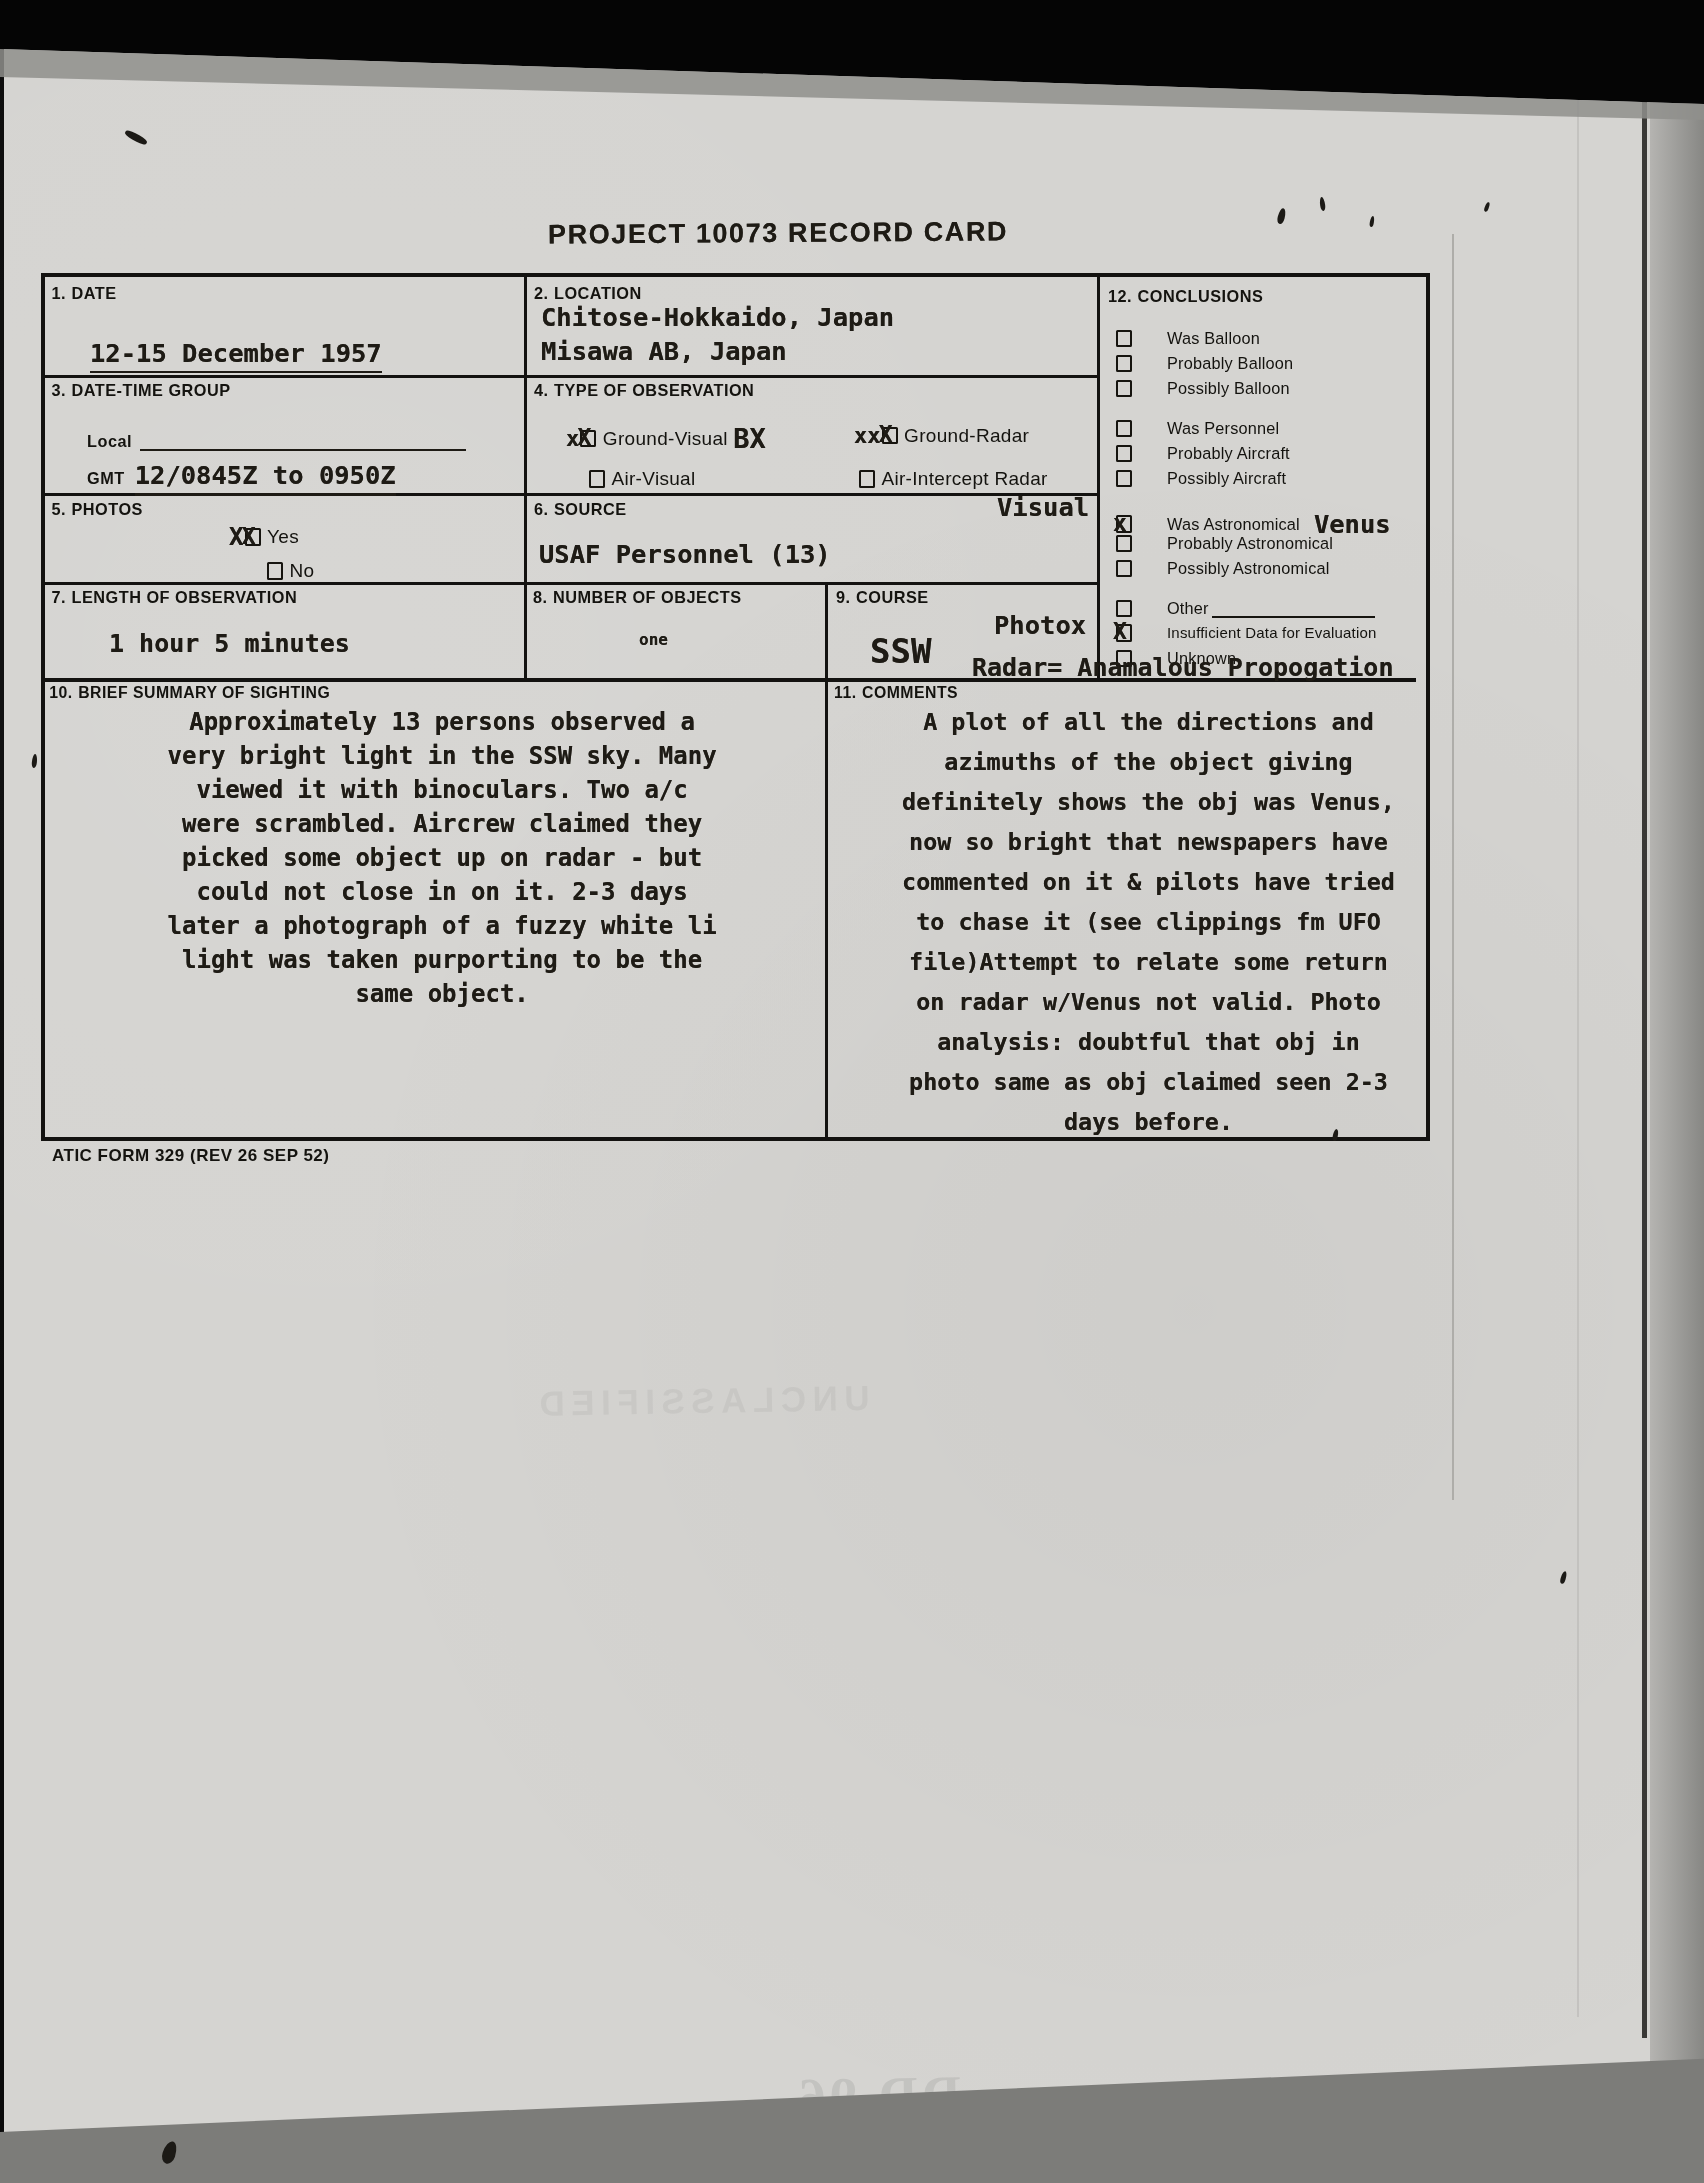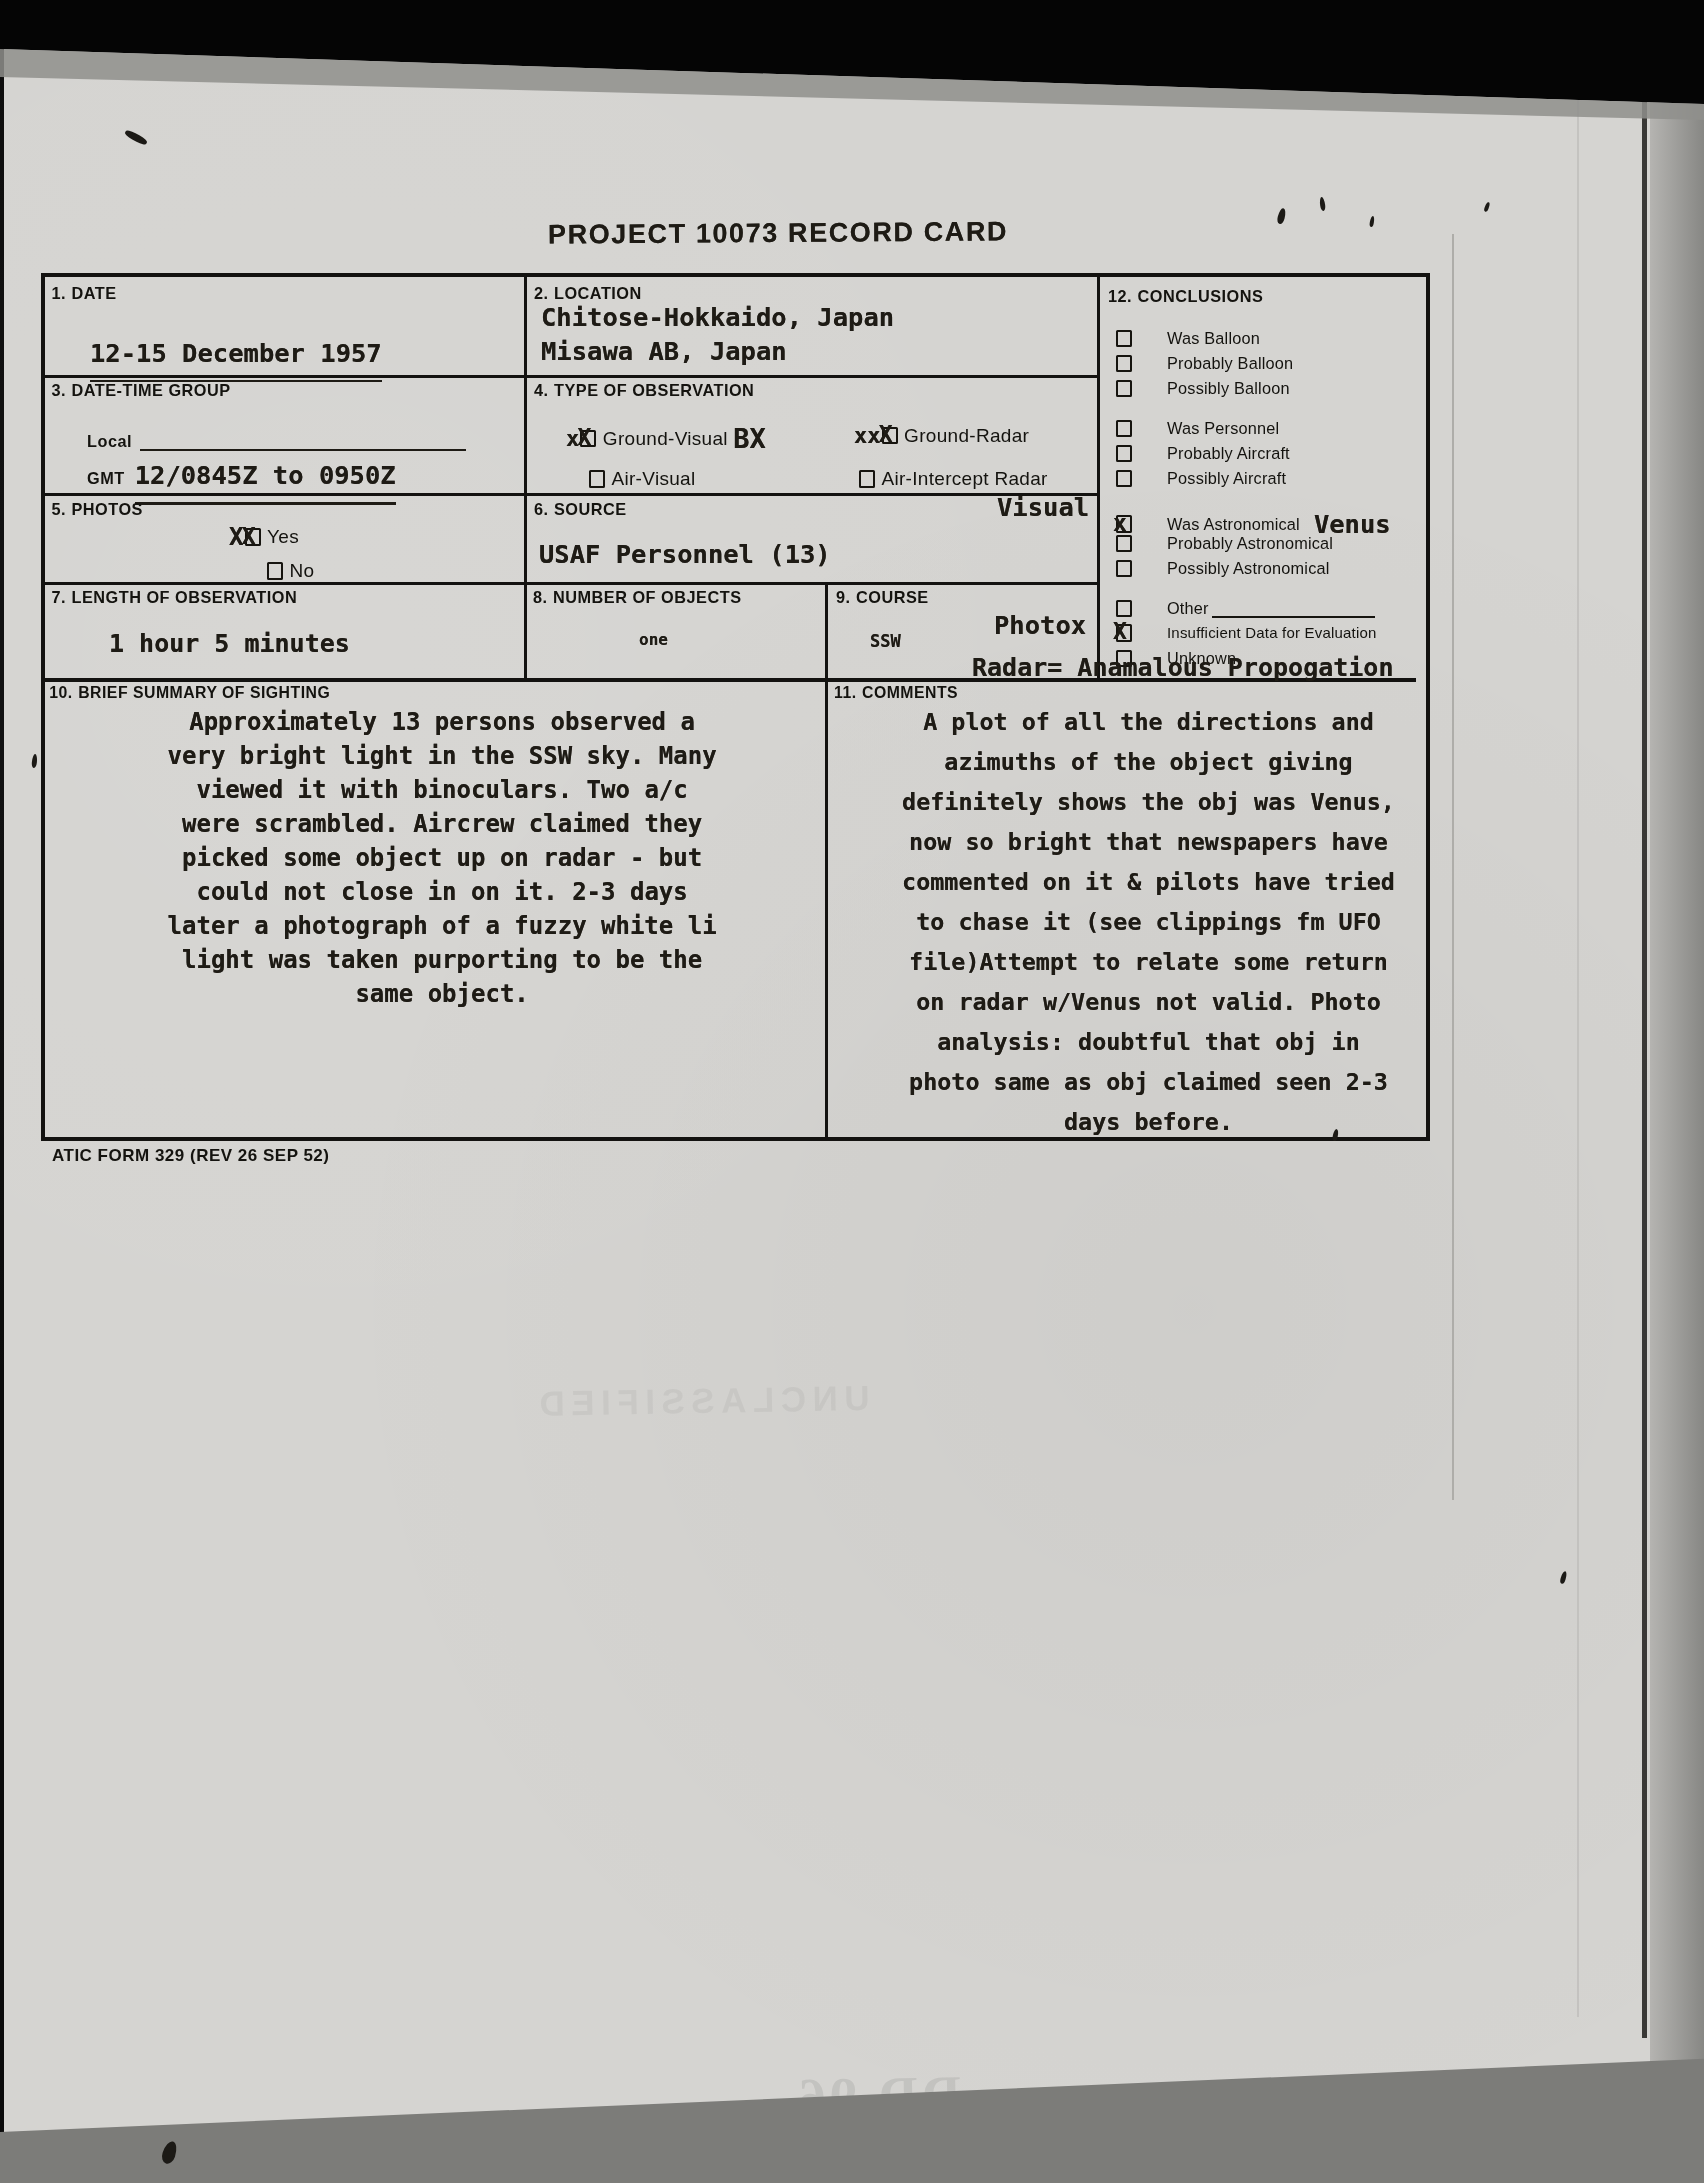--- a/index.html
+++ b/index.html
@@ -34,21 +34,21 @@
   .l-v1{left:479px;top:0;width:3.3px;height:404px;}
   .l-v2{left:1052px;top:0;width:3.3px;height:404px;}
   .l-v3{left:780px;top:305px;width:3.3px;height:99px;}
   .l-v4{left:780px;top:401px;width:3.3px;height:459px;}
 
   .blabel{position:absolute;font-weight:700;font-size:16.3px;letter-spacing:0.5px;white-space:nowrap;}
   .blabel .num{margin-right:5.4px;}
   .typed{font-family:"DejaVu Sans Mono",monospace;font-weight:700;color:#1e1b15;
      text-shadow:0 0 0.5px rgba(25,22,15,.75);}
   .abs{position:absolute;}
-  .ul{border-bottom:2.7px solid #1e1b15;padding-bottom:12px;}
+  .ul{border-bottom:2.7px solid #1e1b15;padding-bottom:3px;}
 
   .cb{display:inline-block;width:12px;height:13.6px;border:2.7px solid #16140f;border-radius:1.6px;
       position:relative;vertical-align:middle;background:transparent;}
   .cb .xmark{position:absolute;left:-4.9px;top:-7.6px;font-family:"DejaVu Sans Mono",monospace;
       font-weight:700;font-size:23px;color:#1e1b15;text-shadow:0 0 0.5px rgba(25,22,15,.8);}
 
   .opt{white-space:nowrap;}
   .opt .olabel{font-weight:400;font-size:19px;vertical-align:middle;margin-left:6.5px;letter-spacing:0.3px;}
   .opt .pre{font-size:22px;margin-right:1.1px;vertical-align:middle;}
   .opt .post{font-size:27px;margin-left:5.4px;vertical-align:middle;}
@@ -154,21 +154,21 @@
     <div class="abs typed" style="left:64px;top:352px;font-size:25px;">1 hour 5 minutes</div>
 
     <div class="blabel" style="left:488px;top:311px;">
       <span class="num">8.</span><span>NUMBER OF OBJECTS</span>
     </div>
     <div class="abs typed" style="left:594px;top:353px;font-size:16px;">one</div>
 
     <div class="blabel" style="left:791px;top:311px;">
       <span class="num">9.</span><span>COURSE</span>
     </div>
-    <div class="abs typed" style="left:825px;top:354px;font-size:17px;text-align:right;">SSW</div>
+    <div class="abs typed" style="left:825px;top:354px;font-size:34px;text-align:right;">SSW</div>
 
     <div class="blabel" style="left:4.3px;top:407px;font-size:15.8px;">
       <span class="num">10.</span><span>BRIEF SUMMARY OF SIGHTING</span>
     </div>
     <div class="abs typed block" style="left:19.6px;top:428px;width:755px;font-size:24px;line-height:34px;">Approximately 13 persons observed a
 very bright light in the SSW sky. Many
 viewed it with binoculars. Two a/c
 were scrambled. Aircrew claimed they
 picked some object up on radar - but
 could not close in on it. 2-3 days

